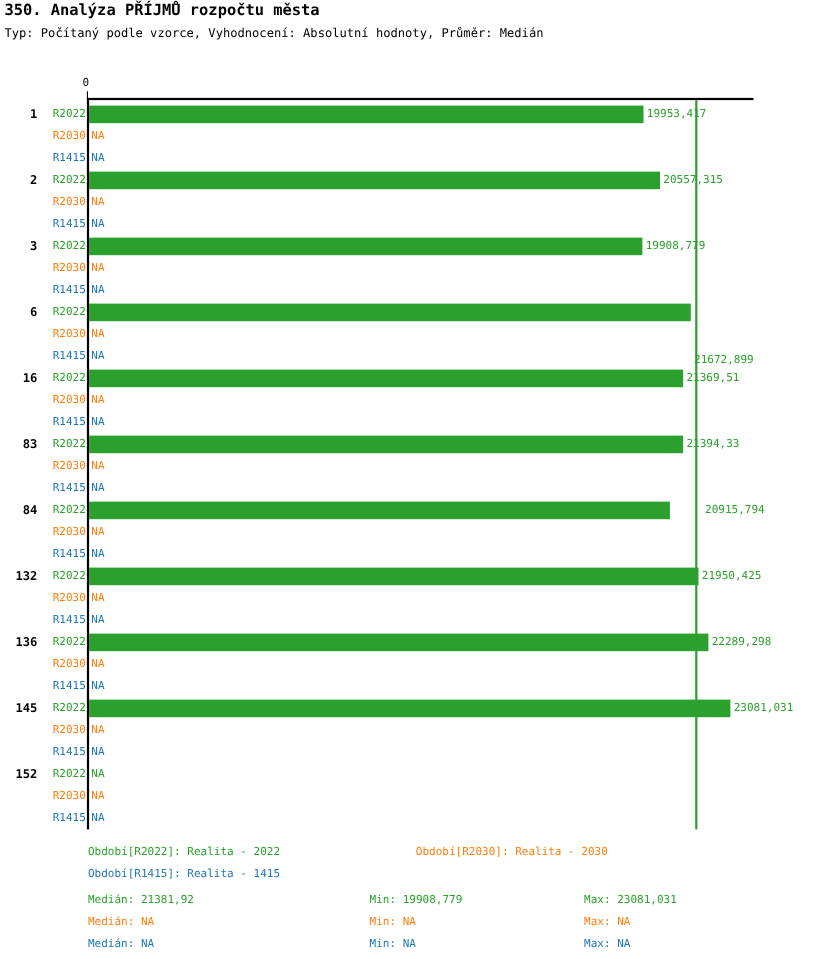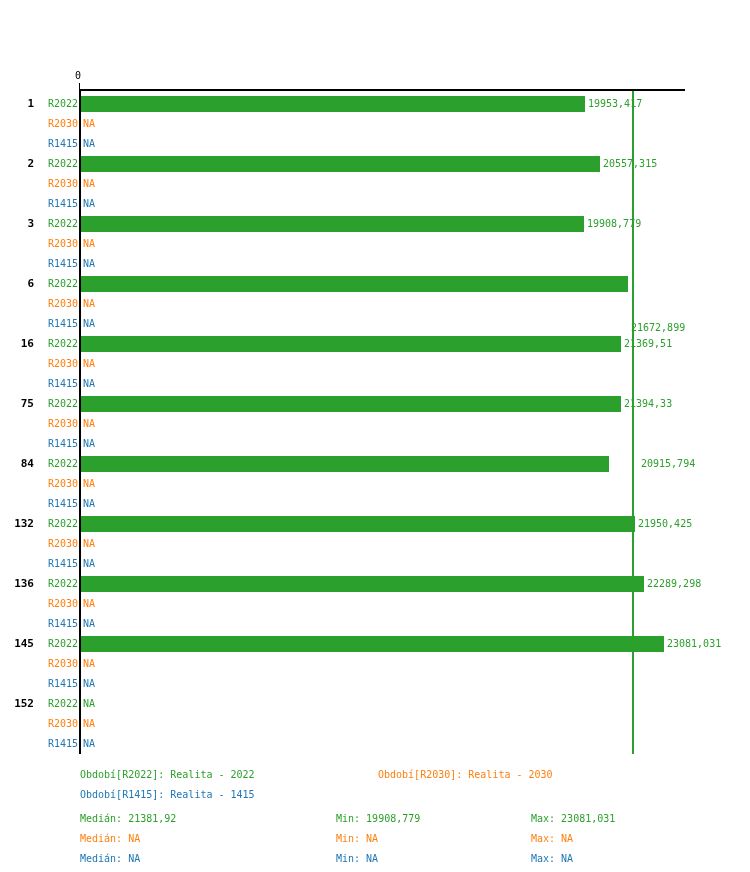--- a/index.html
+++ b/index.html
@@ -142,20 +142,22 @@
   }
   .col-a { left: 80px; }
   .col-b { left: 336px; }
   .col-c { left: 531px; }
   .col-legend-b { left: 378px; }
 </style>
 </head>
 <body>
 
 <div id="header" class="abs">
+  <div class="title-line">350. Analýza PŘÍJMŮ rozpočtu města</div>
+  <div class="subtitle-line">Typ: Počítaný podle vzorce, Vyhodnocení: Absolutní hodnoty, Průměr: Medián</div>
 </div>
 
 <div id="plot" class="abs">
   <div id="axis-line" class="abs"></div>
   <div id="axis-tick" class="abs"></div>
   <div id="axis-zero-label" class="abs">0</div>
   <div id="baseline" class="abs"></div>
   <div id="median-line" class="abs"></div>
   <div id="groups-container">
       <div class="group" style="top: 16px;">
@@ -232,21 +234,21 @@
         <div class="row" style="top: 20px;">
           <div class="row-label c-r2030">R2030</div>
           <div class="na-value c-r2030">NA</div>
         </div>
         <div class="row" style="top: 40px;">
           <div class="row-label c-r1415">R1415</div>
           <div class="na-value c-r1415">NA</div>
         </div>
       </div>
       <div class="group" style="top: 316px;">
-        <div class="group-id">75</div>
+        <div class="group-id">83</div>
         <div class="row" style="top: 0px;">
           <div class="row-label c-r2022">R2022</div>
           <div class="bar bg-r2022" style="width: 540px;"></div>
           <div class="bar-value c-r2022" style="left: 624px;">21394,33</div>
         </div>
         <div class="row" style="top: 20px;">
           <div class="row-label c-r2030">R2030</div>
           <div class="na-value c-r2030">NA</div>
         </div>
         <div class="row" style="top: 40px;">

